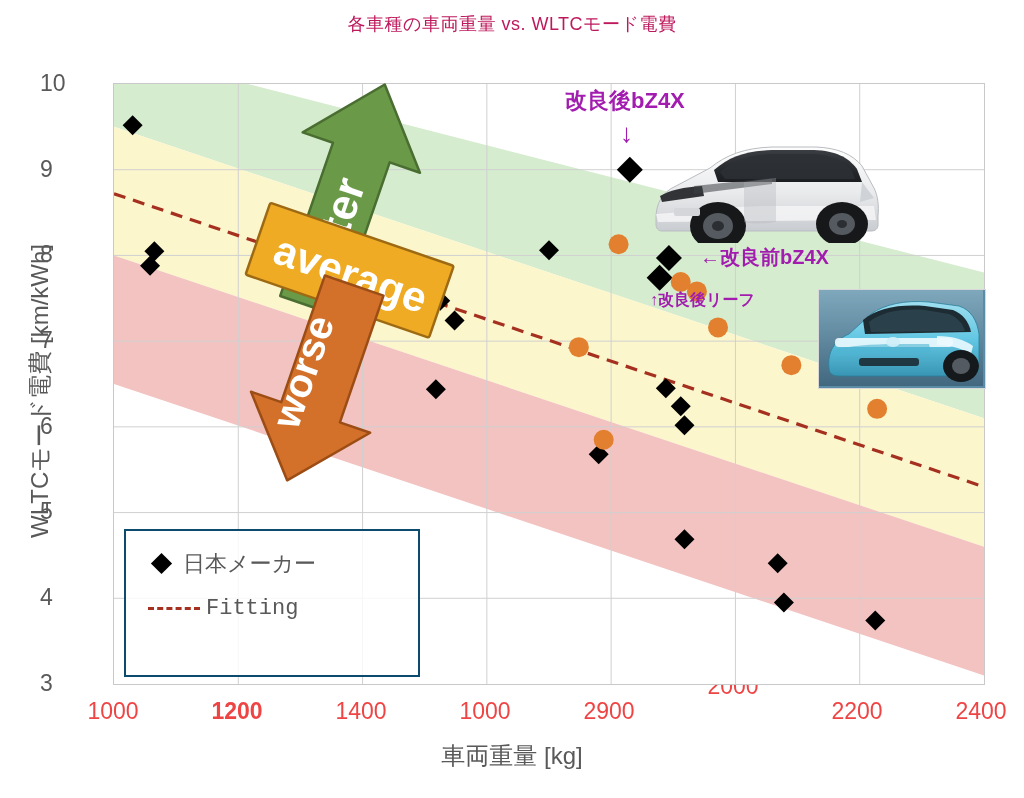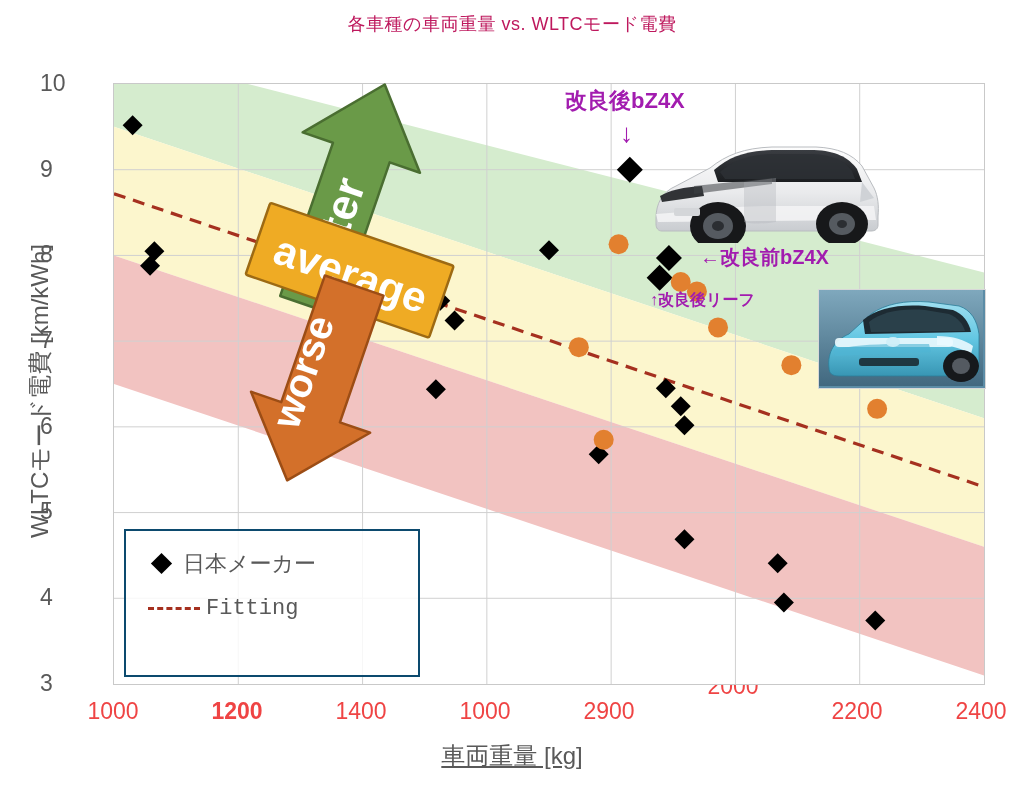--- a/index.html
+++ b/index.html
@@ -22,21 +22,21 @@
   }
   #plotsvg{position:absolute;left:0;top:0;width:870px;height:600px;}
   .ylab{
     position:absolute;width:60px;font-size:23px;color:#595959;
   }
   .xlab{
     position:absolute;width:100px;text-align:center;font-size:23px;color:#ef4444;
   }
   .axis-title-x{
     position:absolute;left:0;top:740px;width:1024px;text-align:center;
-    font-size:24px;color:#595959;text-decoration:underline;
+    font-size:24px;color:#595959;
   }
   .axis-title-y{
     position:absolute;left:-170px;top:375px;width:420px;text-align:center;
     font-size:24px;color:#595959;transform:rotate(-90deg);transform-origin:50% 50%;
   }
 
   
   #legend{
     position:absolute;left:124px;top:529px;width:296px;height:148px;
     border:2px solid #0c4a6e;background:rgba(255,255,255,.82);

